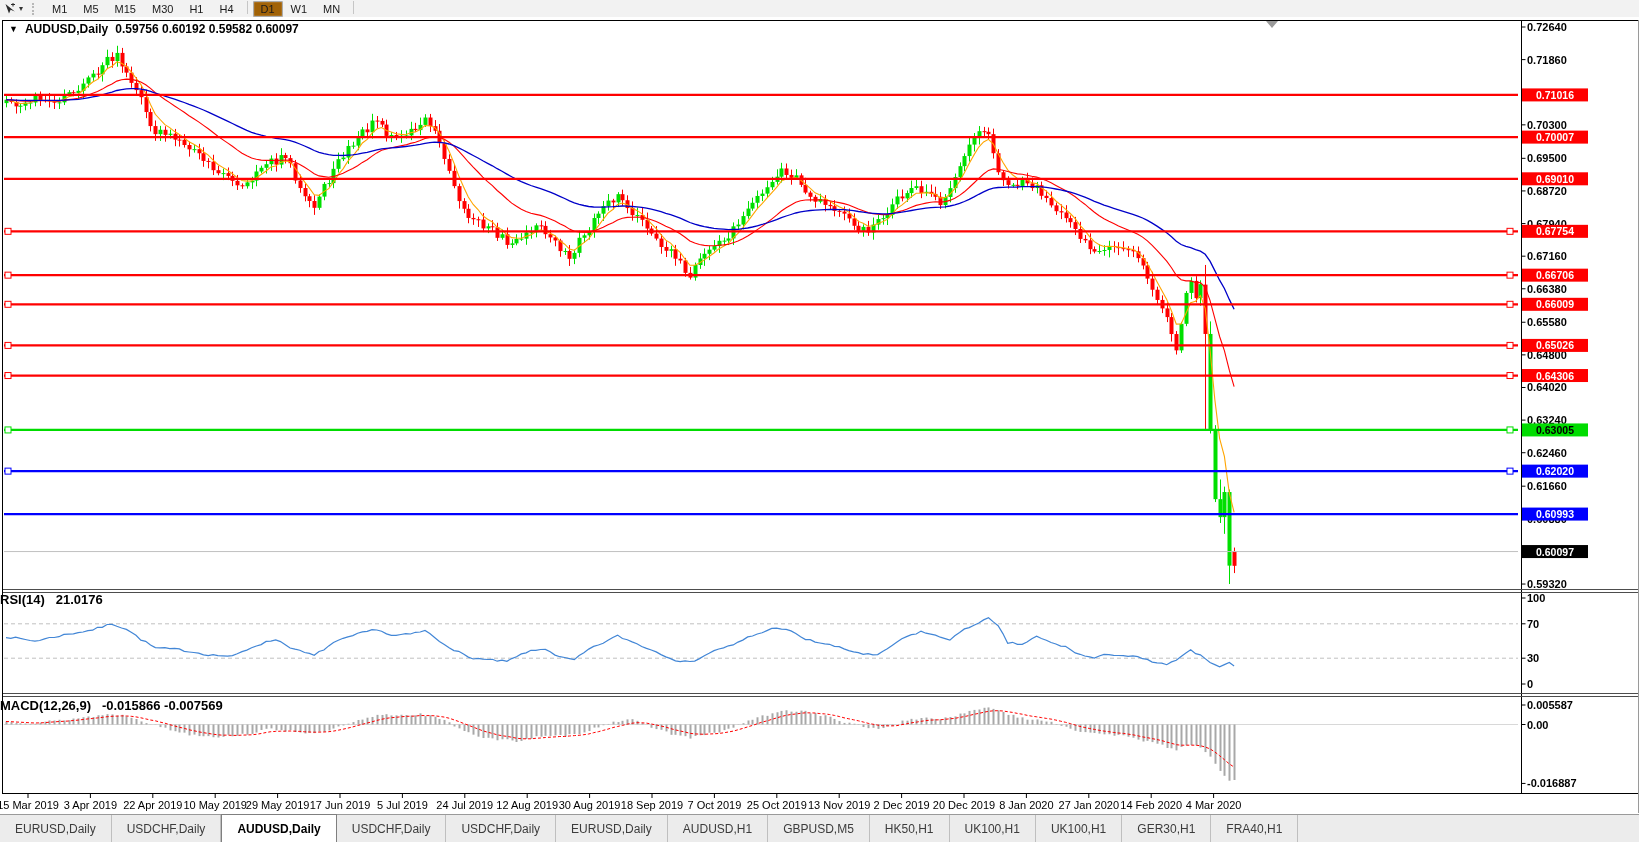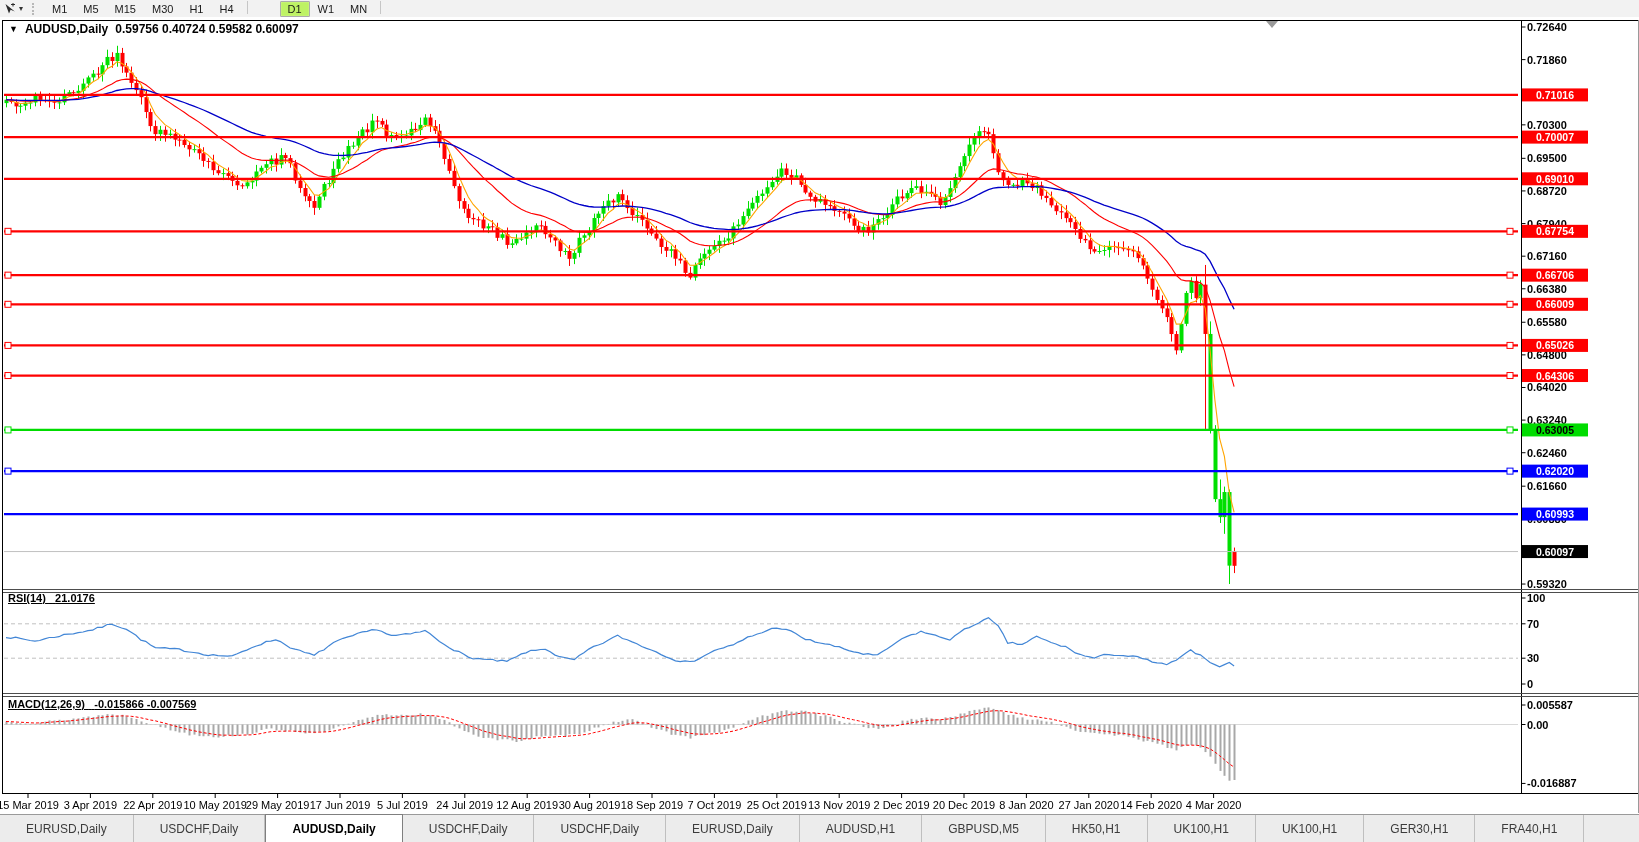--- a/index.html
+++ b/index.html
@@ -6,33 +6,33 @@
   #app{position:relative;width:1639px;height:842px;background:#ffffff;overflow:hidden;
        font-family:"Liberation Sans",sans-serif;-webkit-font-smoothing:antialiased;}
   
   #toolbar{position:absolute;left:0;top:0;width:1639px;height:17px;background:#f2f2f2;
            border-bottom:1px solid #dadada;display:flex;align-items:center;font-size:11px;color:#1a1a1a;}
   .tool-icon{display:flex;align-items:center;margin-left:4px;}
   .caret{font-size:8px;color:#333;margin-left:3px;}
   .grip{width:3px;height:12px;border-left:2px dotted #b8b8b8;margin:0 7px 0 9px;}
   .vsep{width:1px;height:13px;background:#c6c6c6;margin:0 5px;}
   .tf{padding:1px 7px;border:1px solid transparent;border-radius:1px;cursor:default;line-height:12px;}
-  .tf.active{background:#bef264;border-color:#ababab;box-shadow:inset 0 0 1px #fff;margin-left:27px;}
+  .tf.active{background:#a16207;border-color:#ababab;box-shadow:inset 0 0 1px #fff;}
   
   #chart-title{position:absolute;left:9px;top:22px;font-size:12px;font-weight:bold;color:#000;
                display:flex;gap:7px;align-items:center;z-index:5;}
   #chart-title .marker{font-size:9px;}
-  #rsi-label,#macd-label{position:absolute;left:8px;font-size:11px;font-weight:bold;color:#000;z-index:5;text-decoration:underline;}
+  #rsi-label,#macd-label{position:absolute;left:0;font-size:13px;font-weight:bold;color:#000;z-index:5;}
   #rsi-label{top:592px;}
   #macd-label{top:698px;}
   #rsi-label span,#macd-label span,#chart-title span{white-space:pre;}
   
   #tabbar{position:absolute;left:0;top:814px;width:1639px;height:28px;background:#ececec;
           border-top:1px solid #9a9a9a;display:flex;align-items:stretch;font-size:12px;color:#3c3c3c;}
-  .tab{display:flex;align-items:center;padding:0 26px;border-right:1px solid #bfbfbf;cursor:default;}
+  .tab{display:flex;align-items:center;padding:0 15px;border-right:1px solid #bfbfbf;cursor:default;}
   .tab.active{background:#ffffff;border:1px solid #7f7f7f;border-bottom:none;color:#000;font-weight:bold;margin-top:-1px;}
   svg text{font-family:"Liberation Sans",sans-serif;}
 </style>
 </head>
 <body>
 
 <div id="app">
 
   <div id="toolbar">
     <span class="tool-icon">
@@ -1051,21 +1051,21 @@
         <text x="1151.2" y="809" text-anchor="middle">14 Feb 2020</text>
         <line x1="1213.6" y1="794" x2="1213.6" y2="798" stroke="#000"></line>
         <text x="1213.6" y="809" text-anchor="middle">4 Mar 2020</text>
       </g>
       <polygon points="1266,21 1278,21 1272,28" fill="#9a9a9a"></polygon>
     </svg>
 
   <div id="chart-title">
     <span class="marker">▼</span>
     <span>AUDUSD,Daily</span>
-    <span>0.59756 0.40724 0.59582 0.60097</span>
+    <span>0.59756 0.60192 0.59582 0.60097</span>
   </div>
   <div id="rsi-label">
     <span>RSI(14)</span>
     <span> </span>
     <span>21.0176</span>
   </div>
   <div id="macd-label">
     <span>MACD(12,26,9)</span>
     <span> </span>
     <span>-0.015866 -0.007569</span>

